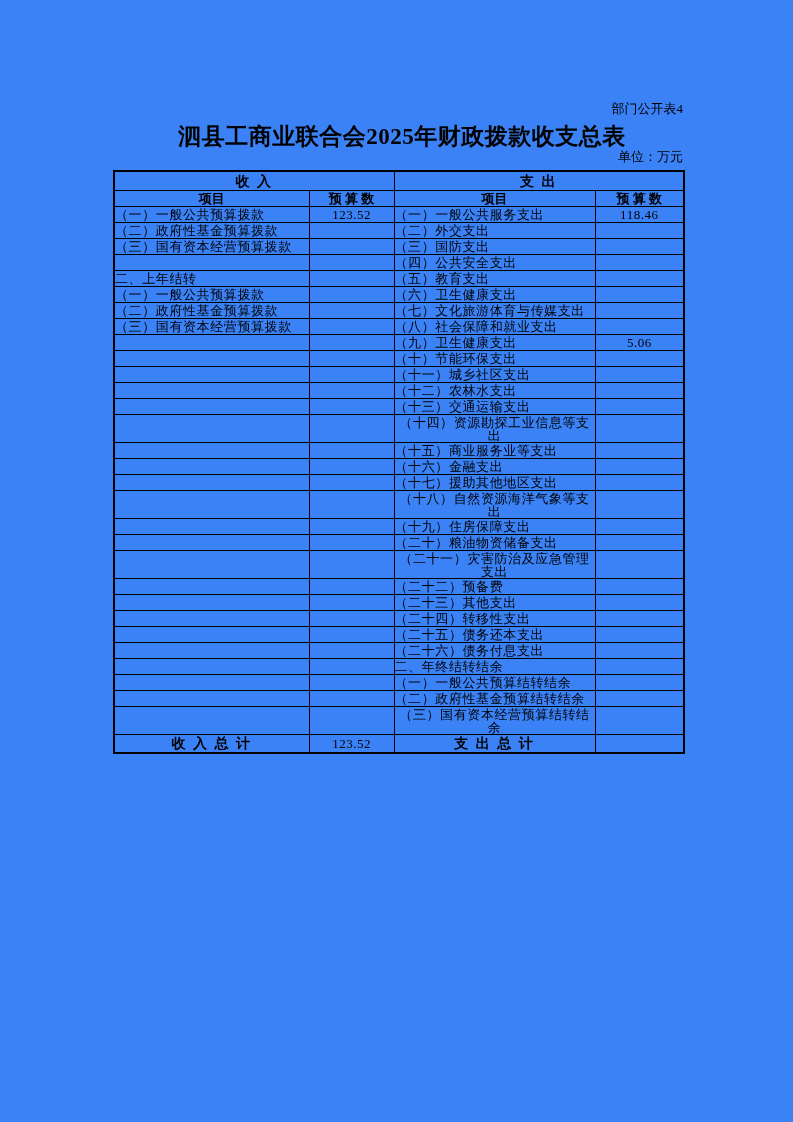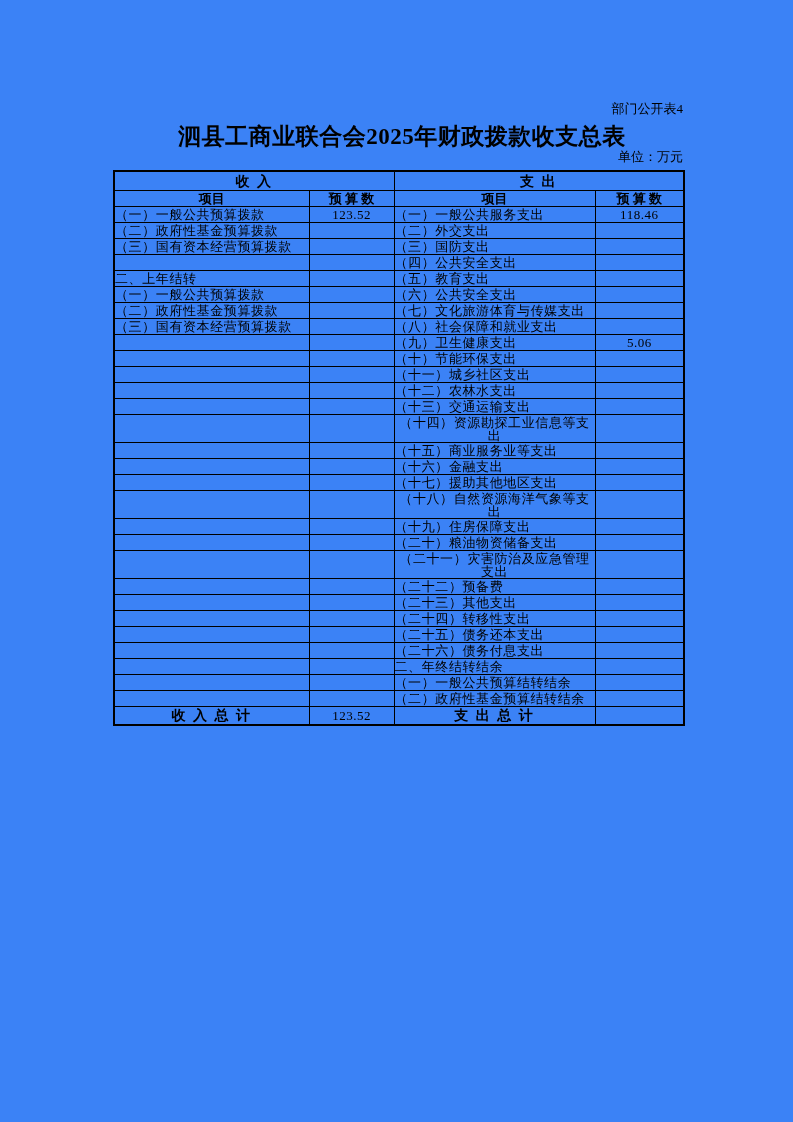--- a/index.html
+++ b/index.html
@@ -103,21 +103,21 @@
         </tr>
         <tr>
           <td class="item">二、上年结转</td>
           <td class="val"></td>
           <td class="item">（五）教育支出</td>
           <td class="val"></td>
         </tr>
         <tr>
           <td class="item">（一）一般公共预算拨款</td>
           <td class="val"></td>
-          <td class="item">（六）公共安全支出</td>
+          <td class="item">（六）卫生健康支出</td>
           <td class="val"></td>
         </tr>
         <tr>
           <td class="item">（二）政府性基金预算拨款</td>
           <td class="val"></td>
           <td class="item">（七）文化旅游体育与传媒支出</td>
           <td class="val"></td>
         </tr>
         <tr>
           <td class="item">（三）国有资本经营预算拨款</td>
@@ -242,20 +242,26 @@
         <tr>
           <td class="item"></td>
           <td class="val"></td>
           <td class="item">（一）一般公共预算结转结余</td>
           <td class="val"></td>
         </tr>
         <tr>
           <td class="item"></td>
           <td class="val"></td>
           <td class="item">（二）政府性基金预算结转结余</td>
+          <td class="val"></td>
+        </tr>
+        <tr class="tall">
+          <td class="item"></td>
+          <td class="val"></td>
+          <td class="item">（三）国有资本经营预算结转结余</td>
           <td class="val"></td>
         </tr>
       </tbody>
     <tfoot>
       <tr>
         <td class="item">收 入 总 计</td>
         <td class="val">123.52</td>
         <td class="item">支 出 总 计</td>
         <td class="val"></td>
       </tr>

